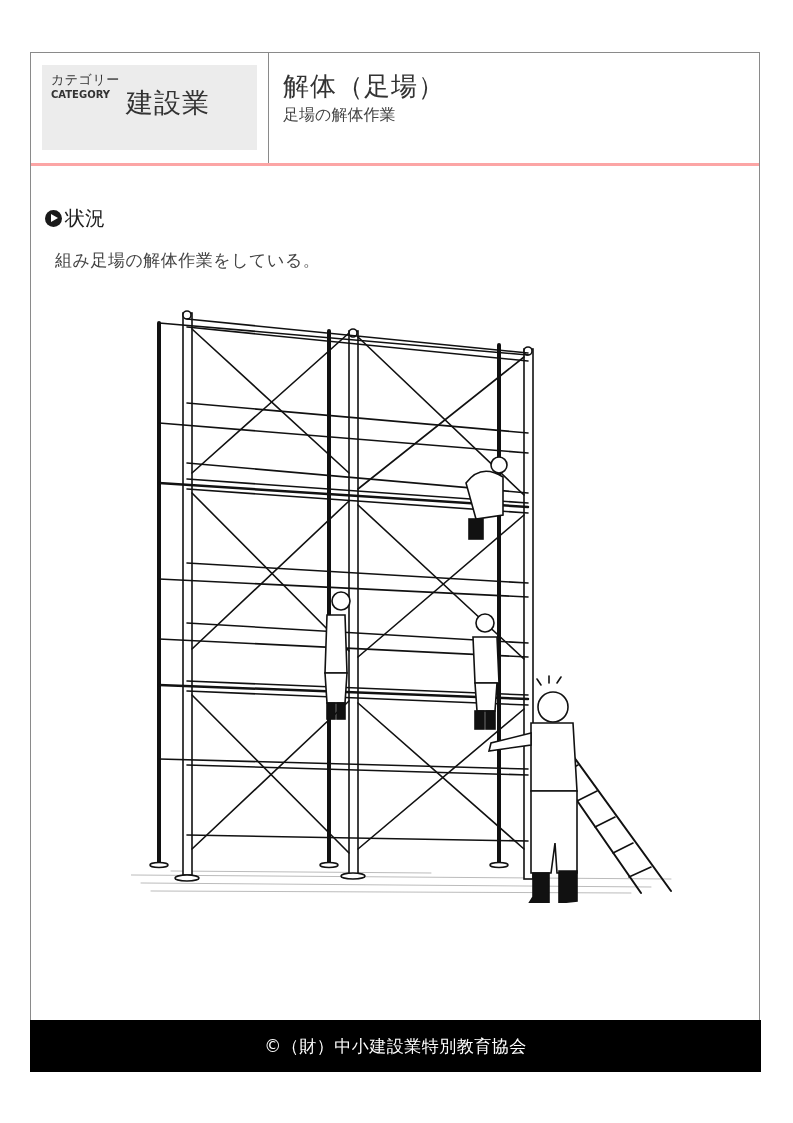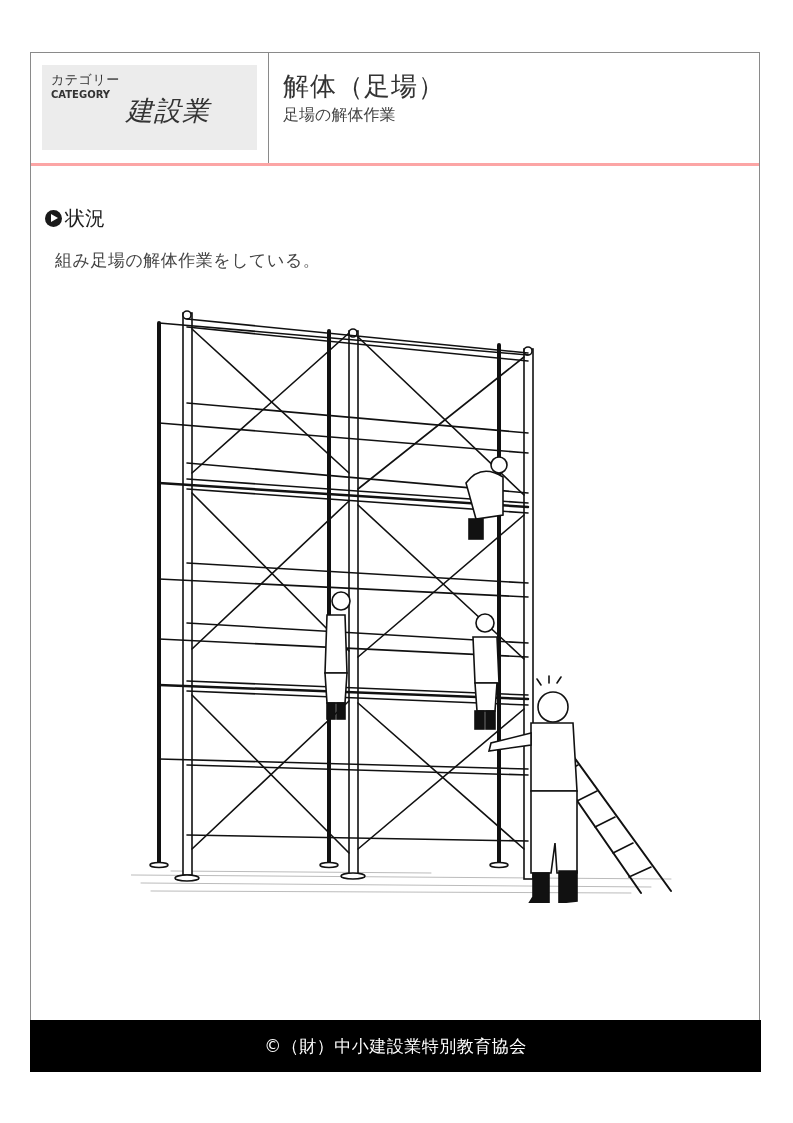--- a/index.html
+++ b/index.html
@@ -6,21 +6,21 @@
   body { width: 793px; height: 1123px; position: relative; overflow: hidden;
          font-family: "DejaVu Sans", "Liberation Sans", sans-serif; color: #222; }
   .frame { position: absolute; left: 30px; top: 52px; width: 730px; height: 1020px;
            border: 1px solid #8a8a8a; border-bottom: none; box-sizing: border-box; }
   .header { position: absolute; left: 0; top: 0; width: 100%; height: 110px;
             border-bottom: 3px solid #fca5a5; }
   .header-divider { position: absolute; left: 237px; top: 0; width: 1px; height: 110px; background: #8a8a8a; }
   .category-box { position: absolute; left: 11px; top: 12px; width: 215px; height: 85px; background: #ececec; }
   .cat-jp { position: absolute; left: 9px; top: 6px; font-size: 13px; color: #333; letter-spacing: 0.5px; }
   .cat-en { position: absolute; left: 9px; top: 24px; font-size: 10px; color: #333; font-weight: bold; }
-  .cat-value { position: absolute; left: 84px; top: 28px; font-size: 27px; color: #333; font-weight: normal; letter-spacing: 1px; font-style: italic; }
+  .cat-value { position: absolute; left: 84px; top: 20px; font-size: 27px; color: #333; font-weight: normal; letter-spacing: 1px; }
   .title { position: absolute; left: 252px; top: 16px; font-size: 26px; color: #333; letter-spacing: 1px; }
   .subtitle { position: absolute; left: 252px; top: 52px; font-size: 16px; color: #444; text-align: center; }
   .section-head { position: absolute; left: 14px; top: 152px; display: flex; align-items: center; }
   .play-icon { width: 17px; height: 17px; border-radius: 50%; background: #1a1a1a; position: relative; margin-right: 3px; }
   .play-icon::after { content: ""; position: absolute; left: 6px; top: 4px; width: 0; height: 0;
                       border-left: 7px solid #fff; border-top: 4.5px solid transparent; border-bottom: 4.5px solid transparent; }
   .section-title { font-size: 20px; color: #222; }
   .situation-text { position: absolute; left: 24px; top: 196px; font-size: 17px; color: #444; letter-spacing: 0.5px; }
   .illustration { position: absolute; left: 100px; top: 230px; width: 560px; height: 620px; }
   .footer { position: absolute; left: 30px; top: 1020px; width: 731px; height: 52px; background: #000;

